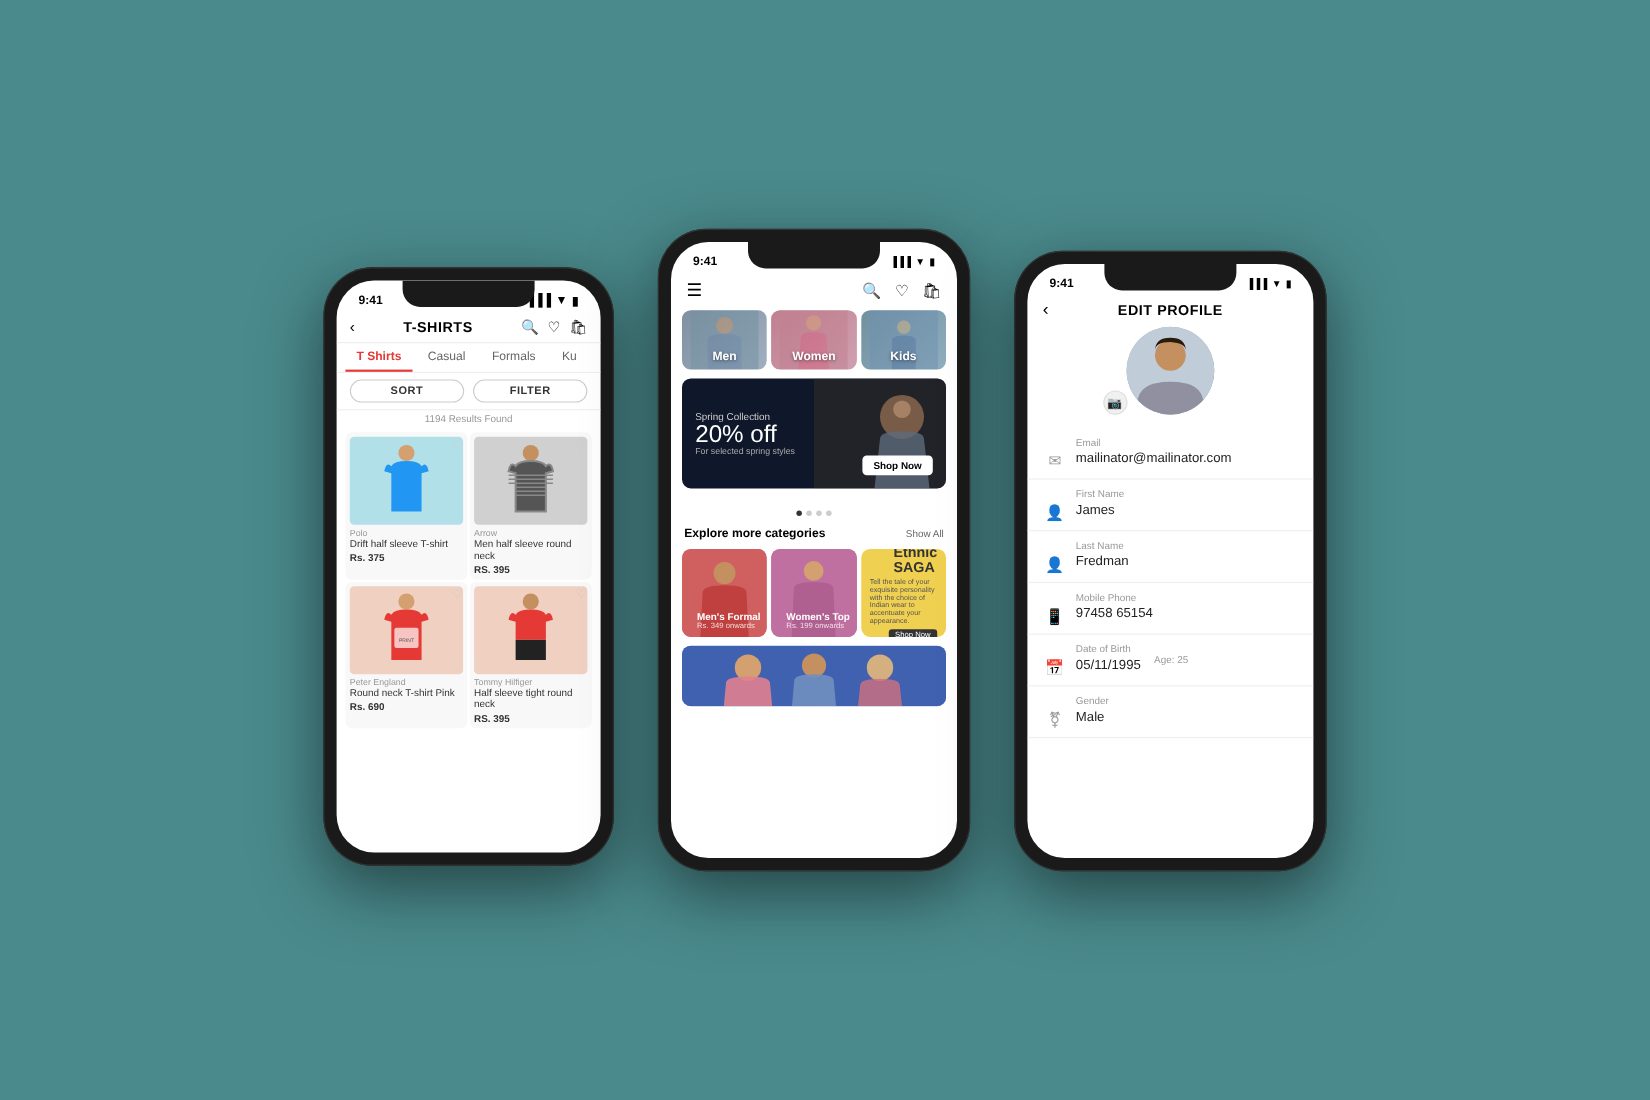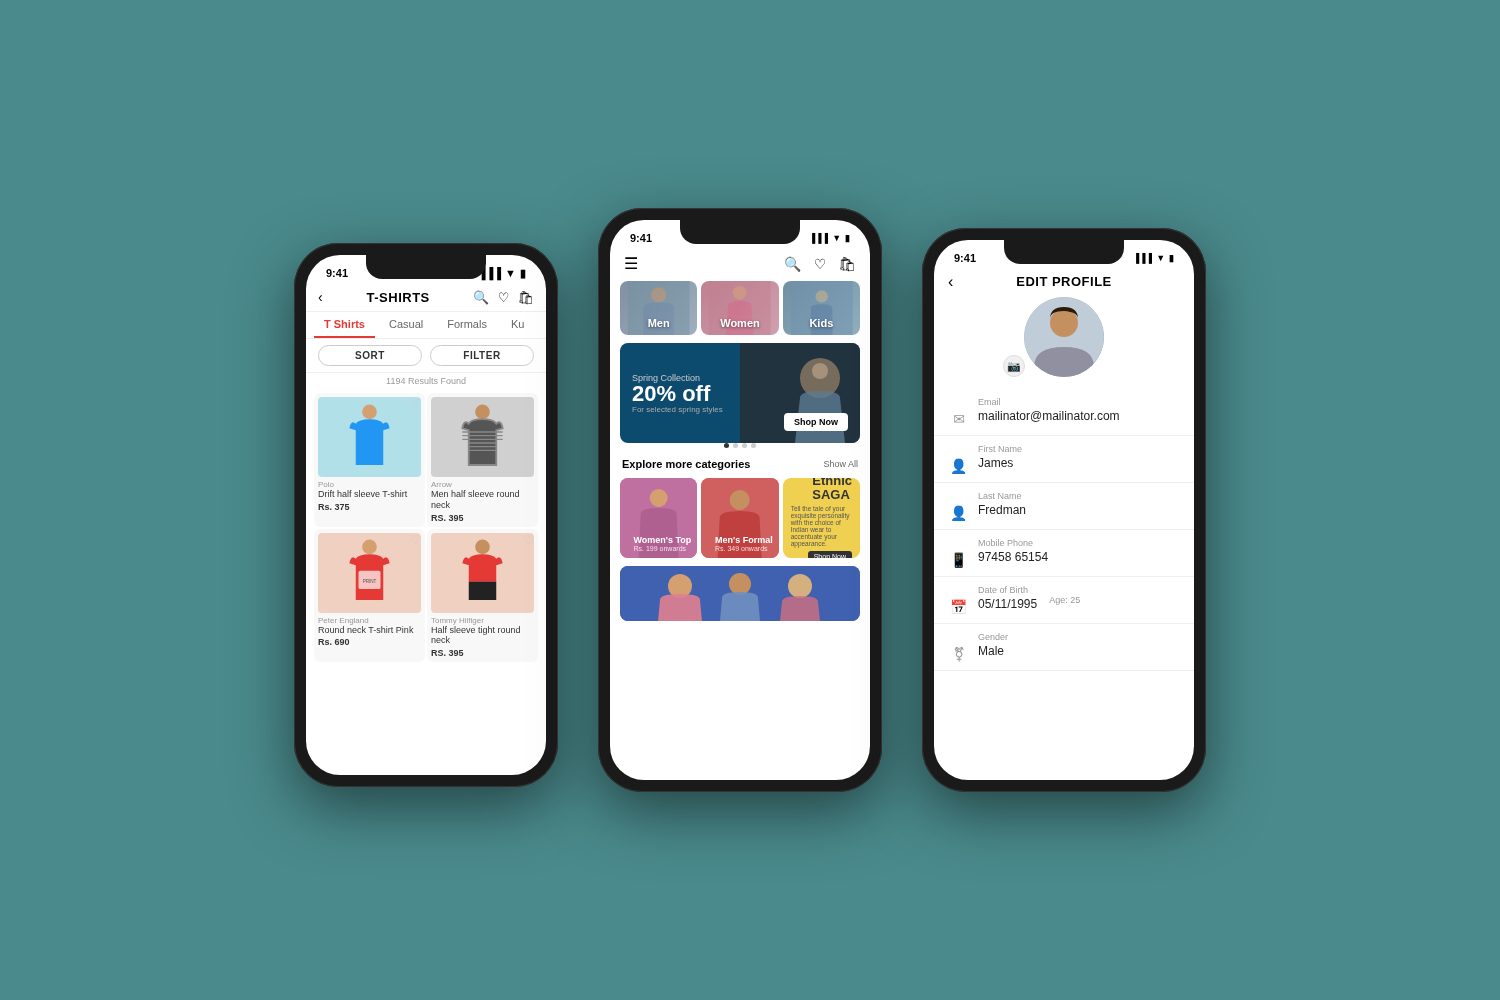--- a/index.html
+++ b/index.html
@@ -218,40 +218,40 @@
       font-weight: 700;
       color: #fff;
       text-shadow: 0 1px 3px rgba(0,0,0,0.5);
       z-index: 2;
     }
     .p2-cat-men { background: linear-gradient(135deg, #8090a0, #a0b0c0); }
     .p2-cat-women { background: linear-gradient(135deg, #c08090, #d0a0b0); }
     .p2-cat-kids { background: linear-gradient(135deg, #7090a0, #90b0c0); }
 
     .p2-banner {
-      margin: 0 10px 0;
-      background: #0c4a6e;
+      margin: 0 10px 20px;
+      background: #0f172a;
       border-radius: 8px;
       height: 100px;
       display: flex;
       align-items: center;
       padding: 12px;
       position: relative;
       overflow: hidden;
     }
     .p2-banner-text {
       z-index: 2;
     }
     .p2-banner-sub {
       font-size: 9px;
       color: #ccc;
     }
     .p2-banner-title {
       font-size: 22px;
-      font-weight: 700;
+      font-weight: 400;
       color: #fff;
       line-height: 1;
     }
     .p2-banner-desc {
       font-size: 8px;
       color: #aaa;
     }
     .p2-banner-btn {
       position: absolute;
       right: 12px;
@@ -611,42 +611,42 @@
       <div class="p2-dot"></div>
       <div class="p2-dot"></div>
     </div>
 
     <div class="p2-explore-header">
       <span class="p2-explore-title">Explore more categories</span>
       <span class="p2-show-all">Show All</span>
     </div>
 
     <div class="p2-explore-grid">
+      <div class="p2-explore-item p2-explore-men-formal" style="flex-direction:column;justify-content:flex-end;">
+        <svg style="position:absolute;top:0;left:0;width:100%;height:100%;" viewBox="0 0 80 80" preserveAspectRatio="xMidYMid slice">
+          <rect width="80" height="80" fill="#d06060"></rect>
+          <circle cx="40" cy="22" r="10" fill="#c49060"></circle>
+          <path d="M20 40 Q20 33 40 33 Q60 33 60 40 L62 80 L18 80Z" fill="#c04040"></path>
+        </svg>
+        <div style="z-index:2;">
+          <div class="p2-explore-item-label">Men's Formal</div>
+          <div class="p2-explore-item-sub">Rs. 349 onwards</div>
+        </div>
+      </div>
       <div class="p2-explore-item p2-explore-women-top" style="flex-direction:column;justify-content:flex-end;">
         <svg style="position:absolute;top:0;left:0;width:100%;height:100%;" viewBox="0 0 80 80" preserveAspectRatio="xMidYMid slice">
           <rect width="80" height="80" fill="#c070a0"></rect>
           <circle cx="40" cy="20" r="9" fill="#d4a070"></circle>
           <path d="M22 36 Q22 30 40 30 Q58 30 58 36 L60 80 L20 80Z" fill="#b06090"></path>
         </svg>
         <div style="z-index:2;">
           <div class="p2-explore-item-label">Women's Top</div>
           <div class="p2-explore-item-sub">Rs. 199 onwards</div>
         </div>
       </div>
-      <div class="p2-explore-item p2-explore-men-formal" style="flex-direction:column;justify-content:flex-end;">
-        <svg style="position:absolute;top:0;left:0;width:100%;height:100%;" viewBox="0 0 80 80" preserveAspectRatio="xMidYMid slice">
-          <rect width="80" height="80" fill="#d06060"></rect>
-          <circle cx="40" cy="22" r="10" fill="#c49060"></circle>
-          <path d="M20 40 Q20 33 40 33 Q60 33 60 40 L62 80 L18 80Z" fill="#c04040"></path>
-        </svg>
-        <div style="z-index:2;">
-          <div class="p2-explore-item-label">Men's Formal</div>
-          <div class="p2-explore-item-sub">Rs. 349 onwards</div>
-        </div>
-      </div>
       <div class="p2-explore-item p2-ethnic" style="background:#f0d050;">
         <div class="p2-ethnic-title">Ethnic<br>SAGA</div>
         <div class="p2-ethnic-sub">Tell the tale of your exquisite personality with the choice of Indian wear to accentuate your appearance.</div>
         <div class="p2-ethnic-btn">Shop Now</div>
       </div>
     </div>
 
     <div style="margin:4px 10px 0;height:55px;background:linear-gradient(135deg,#5070c0,#7090d0);border-radius:8px;display:flex;align-items:center;justify-content:center;overflow:hidden;">
       <svg viewBox="0 0 240 55" width="100%" height="100%" preserveAspectRatio="xMidYMid slice">
         <rect width="240" height="55" fill="#4060b0"></rect>

